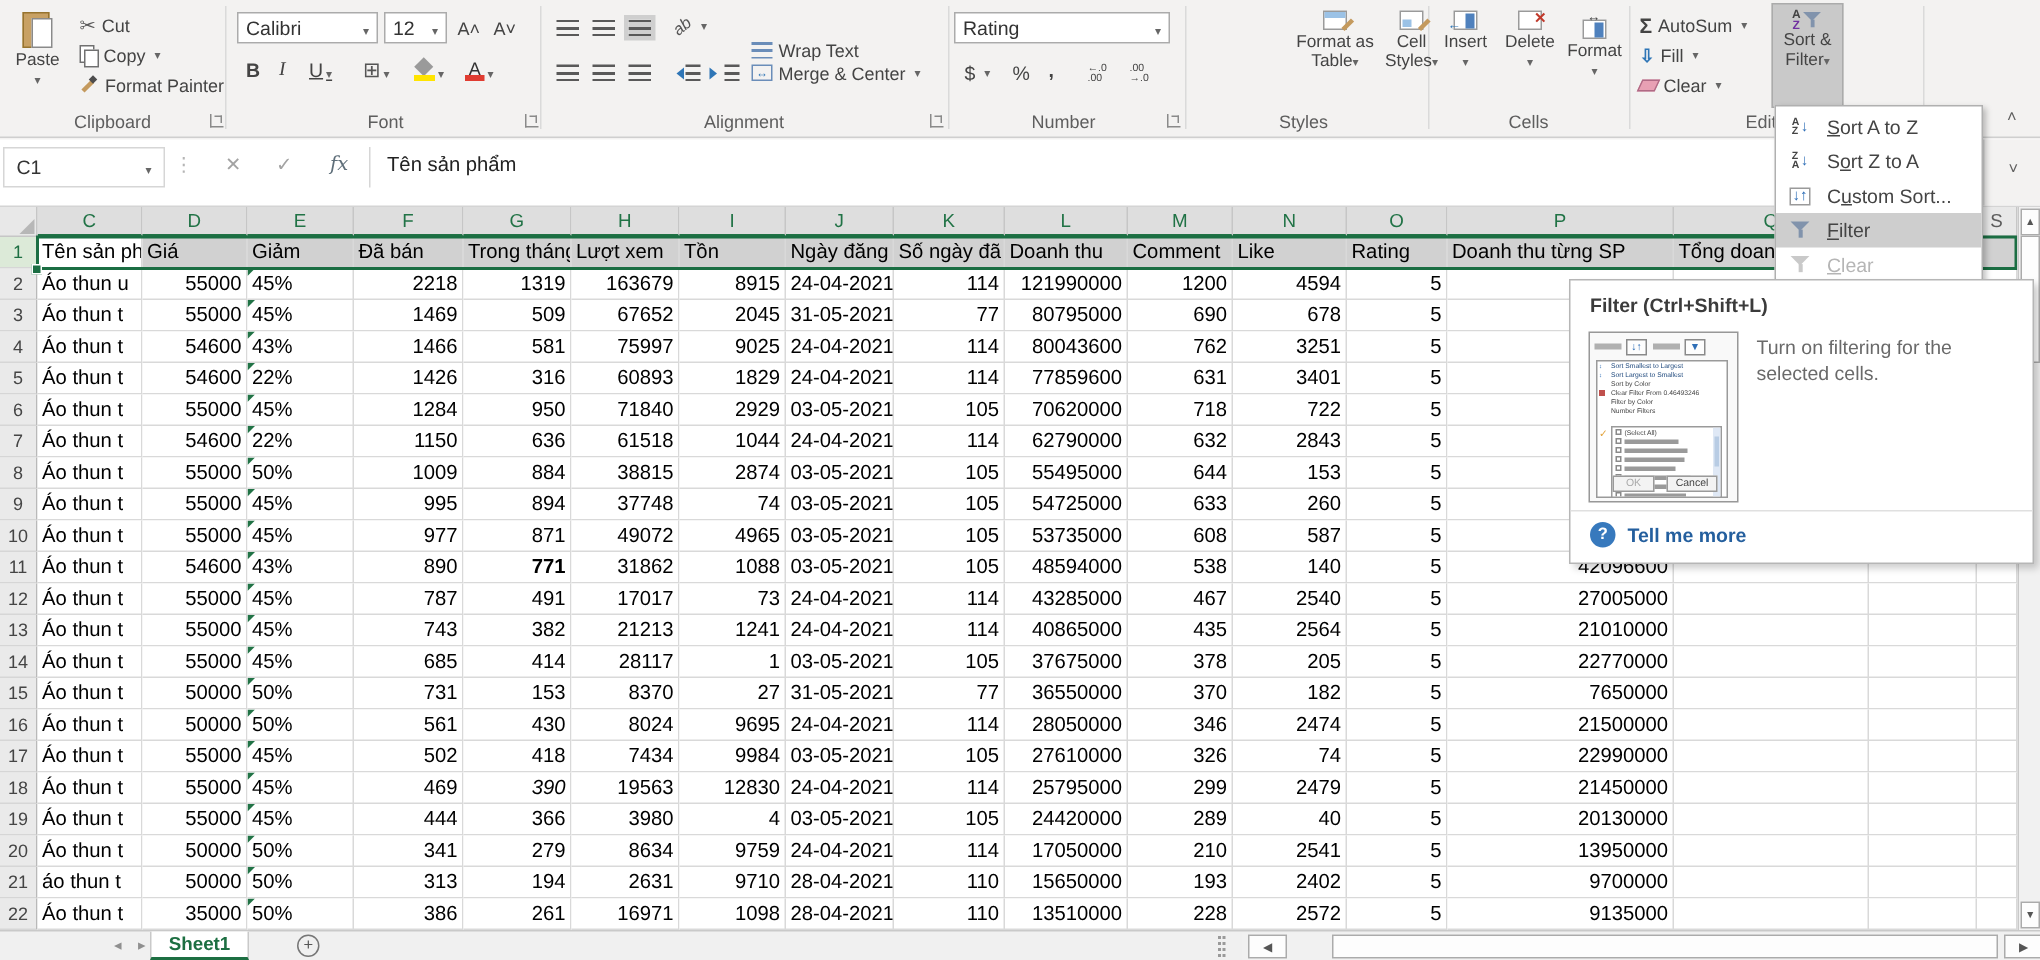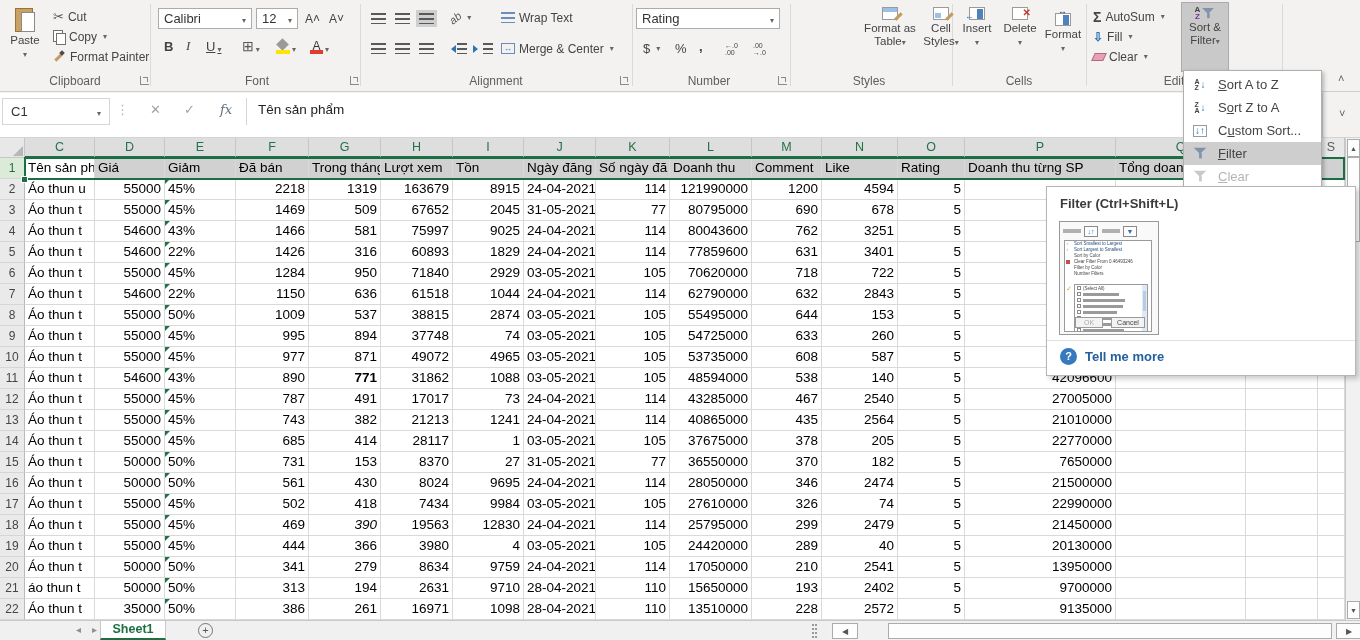--- a/index.html
+++ b/index.html
@@ -234,21 +234,21 @@
       </div>
     <div class="sbtn" style="left:392px;top:9px">
         <span class="bars"></span>
       </div>
     <div class="sbtn" style="left:416px;top:9px">
         <span class="bars sel"></span>
       </div>
     <div class="sbtn dd" style="left:446px;top:8px">
         <span class="orient-ic">ab</span>
       </div>
-    <div class="sbtn" style="left:498px;top:8px">
+    <div class="sbtn" style="left:498px;top:24px">
         <span class="wrap-ic"></span>
         <span>Wrap Text</span>
       </div>
     <div class="sbtn" style="left:368px;top:39px">
         <span class="bars"></span>
       </div>
     <div class="sbtn" style="left:392px;top:39px">
         <span class="bars"></span>
       </div>
     <div class="sbtn" style="left:416px;top:39px">
@@ -548,21 +548,21 @@
           <div class="c nr" style="width: 130px;"></div>
           <div class="c" style="width: 72px;"></div>
           <div class="c" style="width: 27px;"></div>
         </div>
         <div class="row">
           <div class="rh">8</div>
           <div class="c" style="width: 70px;">Áo thun t</div>
           <div class="c nr" style="width: 70px;">55000</div>
           <div class="c tri" style="width: 71px;">50%</div>
           <div class="c nr" style="width: 73px;">1009</div>
-          <div class="c nr" style="width: 72px;">537</div>
+          <div class="c nr" style="width: 72px;">884</div>
           <div class="c nr" style="width: 72px;">38815</div>
           <div class="c nr" style="width: 71px;">2874</div>
           <div class="c" style="width: 72px;">03-05-2021</div>
           <div class="c nr" style="width: 74px;">105</div>
           <div class="c nr" style="width: 82px;">55495000</div>
           <div class="c nr" style="width: 70px;">644</div>
           <div class="c nr" style="width: 76px;">153</div>
           <div class="c nr" style="width: 67px;">5</div>
           <div class="c nr" style="width: 151px;"></div>
           <div class="c nr" style="width: 130px;"></div>
@@ -959,18 +959,19 @@
             <div class="pv-row">
               <span class="cb"></span>
               <span class="tx" style="width:41px"></span>
             </div>
             <div id="pv-scroll"></div>
           </div>
         <div class="pv-okcan" style="left:10px;width:28px;color:#aaa">OK</div>
         <div class="pv-okcan" style="left:46px;width:34px;color:#444">Cancel</div>
       </div>
     </div>
+    <div id="tt-body1">Turn on filtering for the selected cells.</div>
     <div id="tt-divider"></div>
     <div id="tt-q">?</div>
     <div id="tt-link">Tell me more</div>
   </div>
 
 </div>
 
 </body></html>

